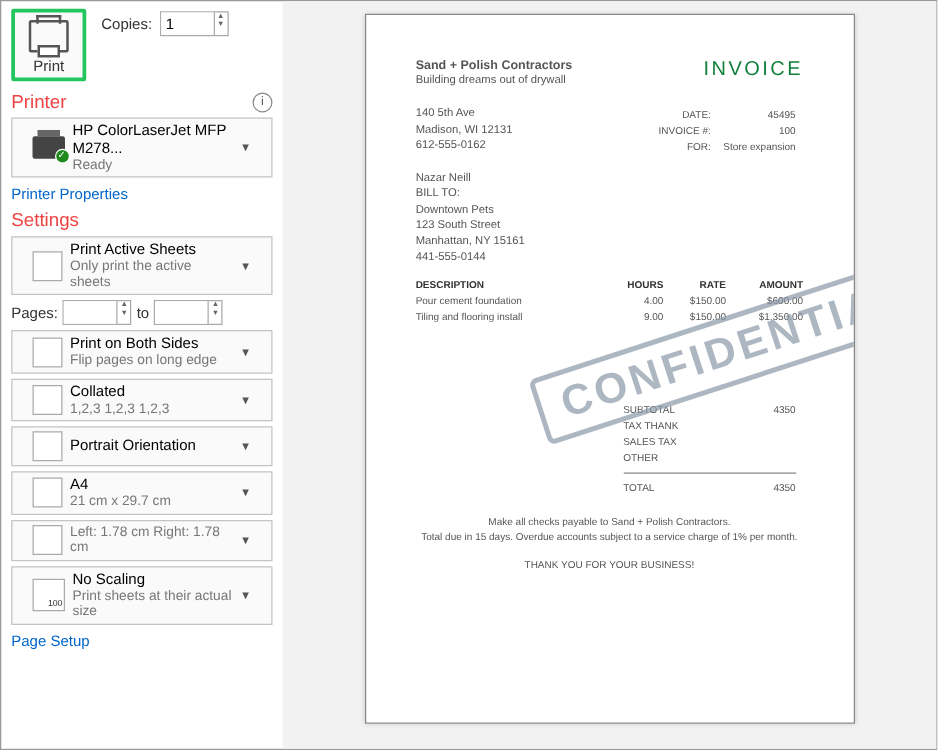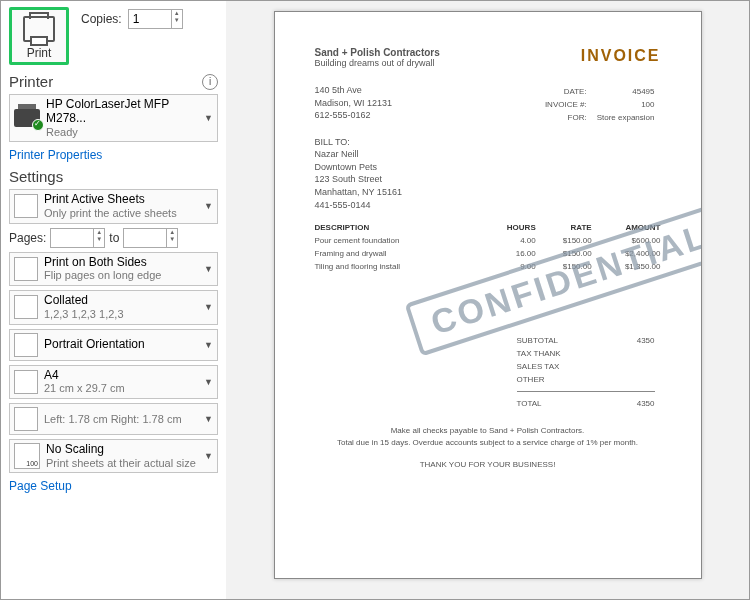--- a/index.html
+++ b/index.html
@@ -1,44 +1,44 @@
 <!DOCTYPE html>
 <html><head>
 <meta charset="utf-8">
 <style>
 html,body{margin:0;padding:0;font-family:"Segoe UI",Arial,sans-serif;font-size:12px;color:#333;background:#fff}
 #root{width:750px;height:600px;display:flex;border:1px solid #999;box-sizing:border-box}
 .left{width:225px;padding:6px 8px;box-sizing:border-box;display:flex;flex-direction:column;gap:4px}
 .right{flex:1;background:#f2f2f2;display:flex;justify-content:center;align-items:flex-start;padding:10px 0}
-.preview{background:#fff;width:428px;height:568px;border:1px solid #888;box-shadow:0 0 4px rgba(0,0,0,0.2);padding:35px 40px;box-sizing:border-box;font-size:9px;color:#555;position:relative;overflow:hidden}
-.hdr{color:#404040;font-size:15px}
+.preview{background:#fff;width:392px;height:568px;border:1px solid #888;box-shadow:0 0 4px rgba(0,0,0,0.2);padding:35px 40px;box-sizing:border-box;font-size:9px;color:#555;position:relative;overflow:hidden}
+.hdr{color:#ef4444;font-size:15px}
 .printbox{display:flex;align-items:flex-start;gap:12px}
 .printbtn{width:50px;text-align:center;border:3px solid #22c55e;background:#fafafa;padding:6px 2px 2px;border-radius:2px;cursor:pointer}
 .printicon{width:28px;height:22px;margin:0 auto 4px;position:relative;border:2px solid #555;border-radius:2px}
 .printicon:before{content:"";position:absolute;top:-6px;left:4px;right:4px;height:5px;border:2px solid #555;border-bottom:none}
 .printicon:after{content:"";position:absolute;bottom:-6px;left:5px;right:5px;height:6px;background:#fff;border:2px solid #555}
 .spin{display:inline-flex;border:1px solid #aaa;background:#fff}
 .spin input{width:34px;border:none;text-align:left;padding:2px 4px;font-size:12px;outline:none}
 .spin .arrs{display:flex;flex-direction:column;border-left:1px solid #aaa}
 .spin .arrs span{font-size:6px;line-height:7px;padding:0 2px;cursor:pointer;color:#666}
 .info-i{width:14px;height:14px;border:1px solid #888;border-radius:50%;text-align:center;font-size:10px;line-height:13px;color:#555;margin-left:auto}
-.dd{display:flex;align-items:center;gap:6px;border:1px solid #c4c4c4;background:#fafafa;padding:3px 4px;cursor:pointer}
+.dd{display:flex;align-items:center;gap:6px;border:1px solid #c4c4c4;background:#fafafa;padding:3px 16px;cursor:pointer}
 .dd .txt{flex:1;line-height:1.15}
 .dd .t1{color:#000;font-size:12px}
 .dd .t2{color:#777;font-size:11px}
 .dd .dar{color:#555;font-size:9px}
 .ico{width:22px;height:22px;border:1px solid #aaa;background:#fff;flex:none;position:relative}
 .linkish{color:#0066cc;text-align:left;font-size:12px;margin:2px 0}
 .pagesrow{display:flex;align-items:center;gap:4px}
 .printer-ico{width:26px;height:18px;background:#444;position:relative;border-radius:2px;flex:none}
 .printer-ico:before{content:"";position:absolute;top:-5px;left:4px;right:4px;height:5px;background:#666}
 .printer-ico .chk{position:absolute;right:-4px;bottom:-4px;width:10px;height:10px;background:#1e8a1e;border-radius:50%;border:1px solid #fff}
 .printer-ico .chk:after{content:"✓";color:#fff;font-size:8px;position:absolute;left:1px;top:-1px}
 .inv-top{display:flex;justify-content:space-between;align-items:flex-start}
-.inv-title{font-size:16px;letter-spacing:2px;font-weight:bold;color:#a16207}
+.inv-title{font-size:16px;letter-spacing:2px;font-weight:normal;color:#15803d}
 .inv-meta{text-align:right;font-size:8px;line-height:1.4}
 .inv-meta td{padding:0 4px}
 .tbl{width:100%;border-collapse:collapse;margin-top:10px;font-size:8px}
 .tbl th{text-align:left;font-weight:bold;padding:2px 0;color:#333}
 .tbl th.r,.tbl td.r{text-align:right}
 .tbl td{padding:2px 0}
 .totals{margin-left:auto;width:150px;font-size:8px;margin-top:60px}
 .totals td{padding:1px 4px}
 .totals td:first-child{text-align:left}
 .totals td:last-child{text-align:right}
@@ -197,22 +197,22 @@
               </tr>
         <tr>
                 <td>FOR:</td>
                 <td>Store expansion</td>
               </tr>
       </tbody>
           </table>
     </div>
 
     <div style="margin-top:10px;line-height:1.4">
+      <div>Nazar Neill</div>
       <div>BILL TO:</div>
-      <div>Nazar Neill</div>
       <div>Downtown Pets</div>
       <div>123 South Street</div>
       <div>Manhattan, NY 15161</div>
       <div>441-555-0144</div>
     </div>
 
     <table class="tbl">
       <tbody>
             <tr>
         <th>DESCRIPTION</th>
@@ -220,26 +220,20 @@
               <th class="r">RATE</th>
               <th class="r">AMOUNT</th>
       </tr>
       <tr>
               <td>Pour cement foundation</td>
               <td class="r">4.00</td>
               <td class="r">$150.00</td>
               <td class="r">$600.00</td>
             </tr>
       <tr>
-              <td>Framing and drywall</td>
-              <td class="r">16.00</td>
-              <td class="r">$150.00</td>
-              <td class="r">$2,400.00</td>
-            </tr>
-      <tr>
               <td>Tiling and flooring install</td>
               <td class="r">9.00</td>
               <td class="r">$150.00</td>
               <td class="r">$1,350.00</td>
             </tr>
     </tbody>
         </table>
 
     <div class="stamp">CONFIDENTIAL</div>
 

